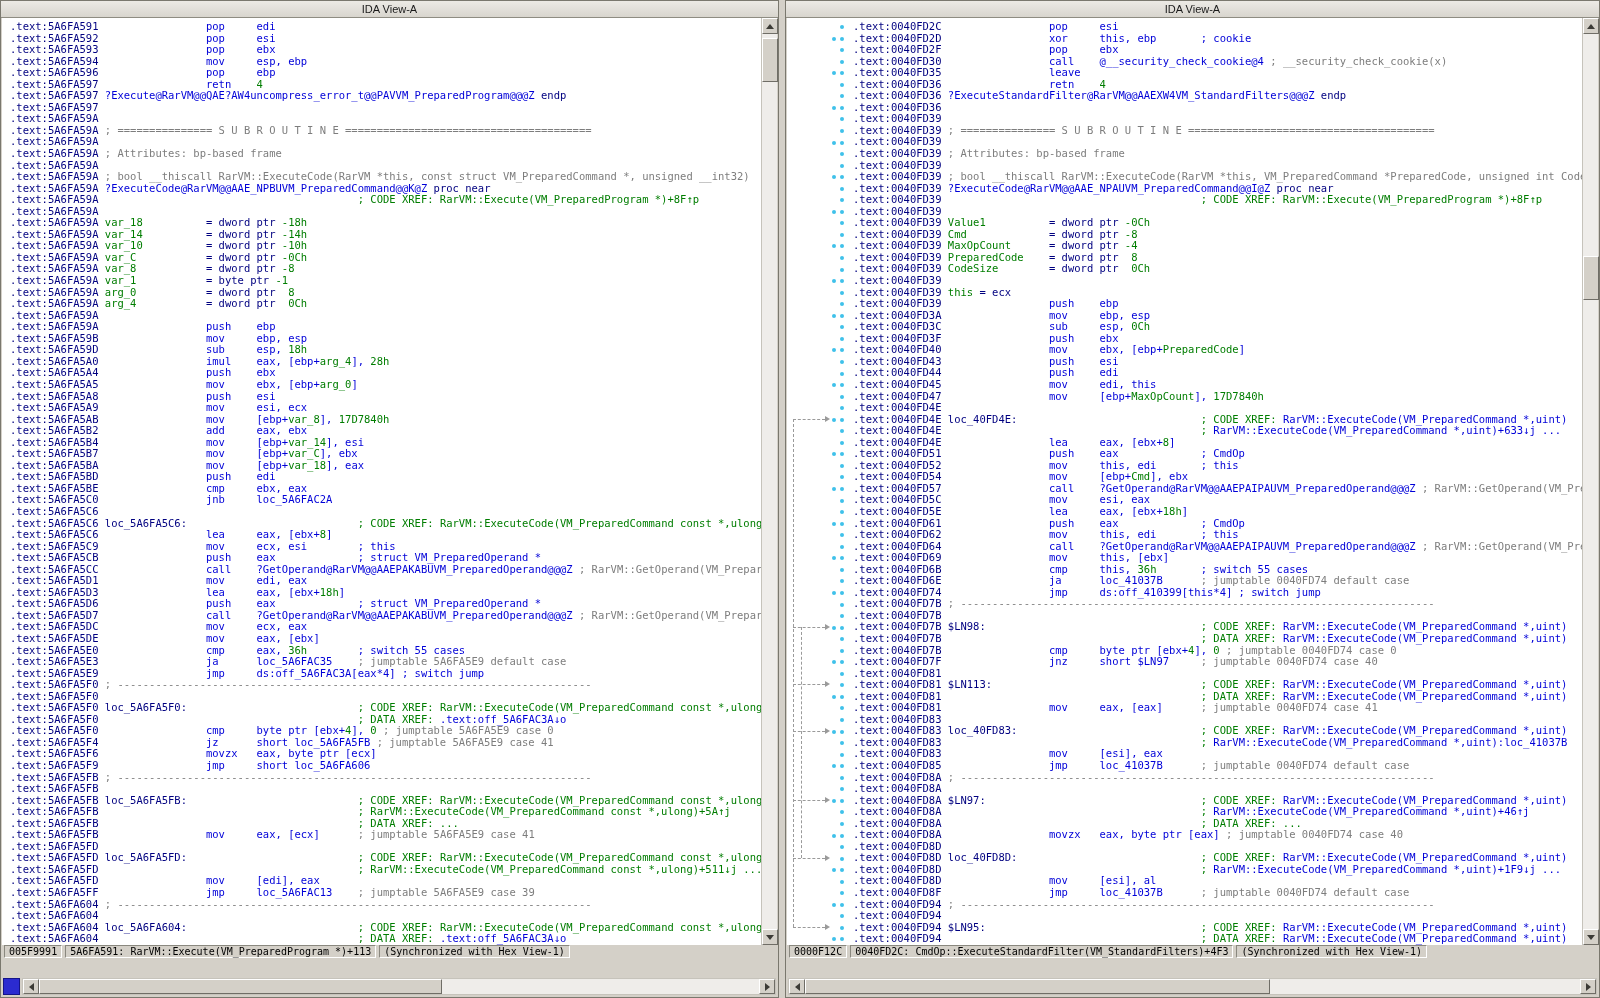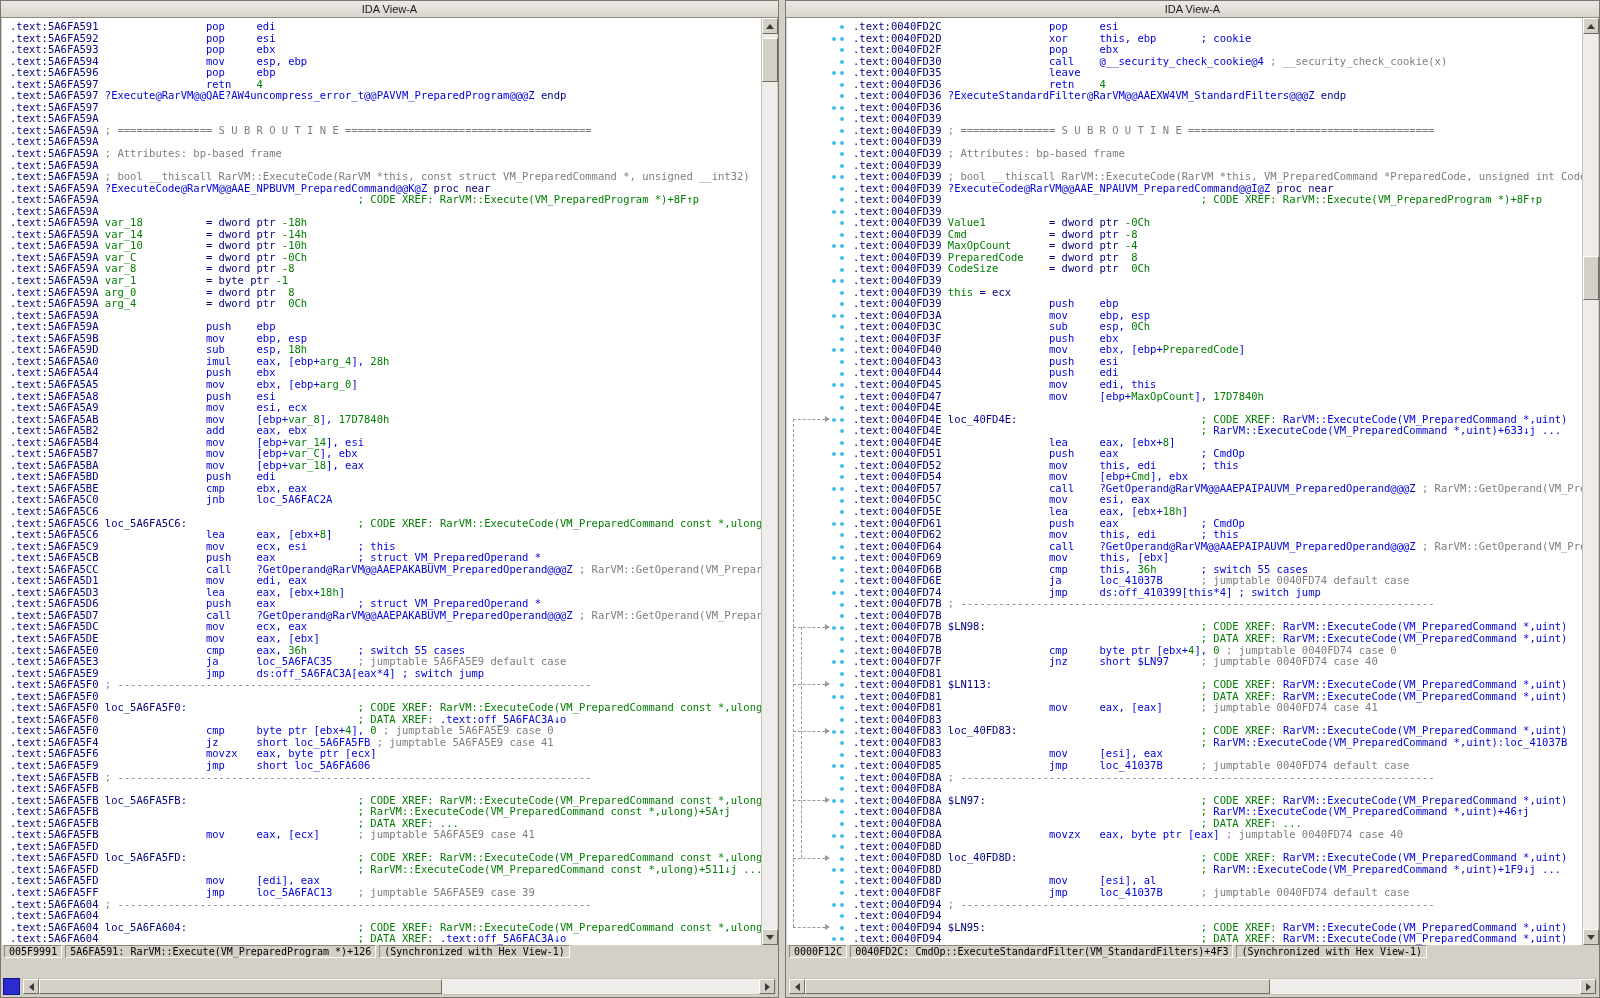--- a/index.html
+++ b/index.html
@@ -57,21 +57,21 @@
       </div>
     <div class="vtrack">
       <div class="vthumb" style="top:4px;height:44px"></div>
     </div>
     <div class="sbtn bottom">
         <i class="tri down"></i>
       </div>
   </div>
   <div class="statusbar">
     <span class="scell">005F9991</span>
-    <span class="scell">5A6FA591: RarVM::Execute(VM_PreparedProgram *)+126</span>
+    <span class="scell">5A6FA591: RarVM::Execute(VM_PreparedProgram *)+113</span>
     <span class="scell">(Synchronized with Hex View-1)</span>
   </div>
   <div class="corner"></div>
   <div class="hscroll" style="left:21px;right:2px">
     <div class="hbtn" style="left:0">
         <i class="tri left"></i>
       </div>
     <div class="htrack">
       <div class="hthumb" style="left:0;width:56%"></div>
     </div>

